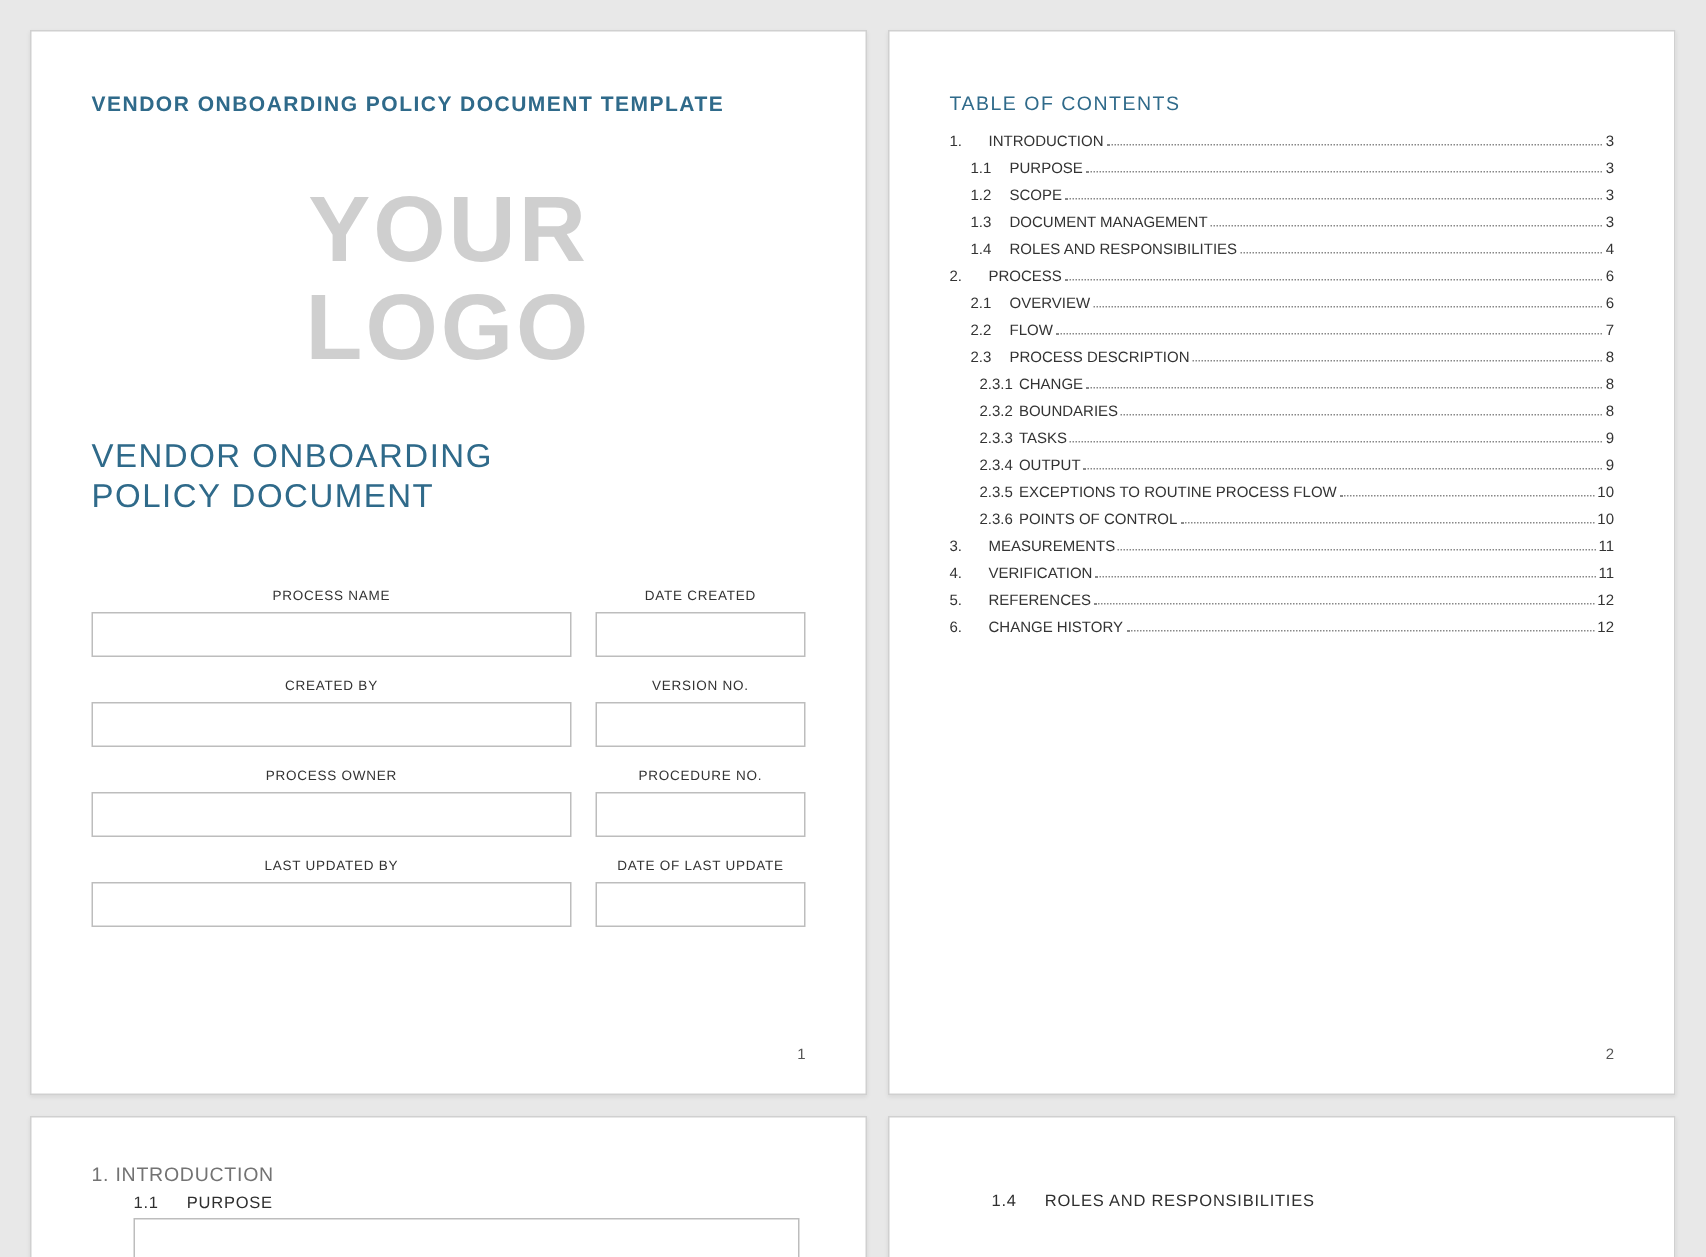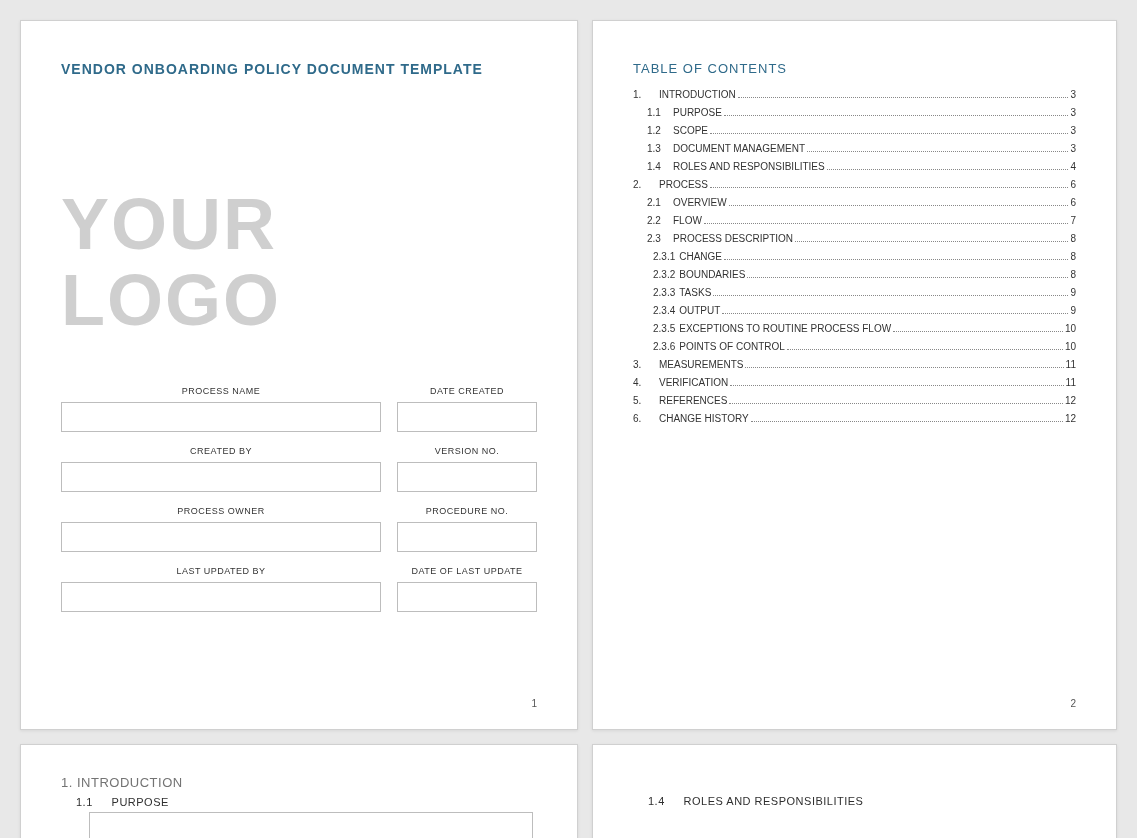--- a/index.html
+++ b/index.html
@@ -30,30 +30,31 @@
     bottom: 20px;
     font-size: 10px;
     color: #555;
   }
   
   .doc-template-title {
     color: #2f6a8a;
     font-size: 14px;
     font-weight: 700;
     letter-spacing: 1px;
-    margin-bottom: 110px;
+    margin-bottom: 44px;
   }
   .logo-placeholder {
     color: #cfcfcf;
-    font-size: 72px;
+    font-size: 62px;
     font-weight: 900;
     line-height: 1.05;
     letter-spacing: 2px;
     margin-bottom: 40px;
     font-family: Arial, sans-serif;
+    text-align: center;
   }
   .doc-subtitle {
     color: #2f6a8a;
     font-size: 22px;
     font-weight: 400;
     letter-spacing: 1px;
     line-height: 1.2;
     margin-bottom: 40px;
   }
   .form-grid {
@@ -111,21 +112,21 @@
   .section-heading-1 {
     font-size: 13px;
     letter-spacing: 0.5px;
     color: #737373;
     margin-bottom: 6px;
   }
   .section-heading-2 {
     font-size: 11px;
     letter-spacing: 0.5px;
     color: #2f2f2f;
-    margin-left: 15px;
+    margin-left: 28px;
     margin-bottom: 4px;
   }
   .section-num-2 { display:inline-block; min-width:32px; }
   .content-box {
     border: 1px solid #bdbdbd;
     height: 30px;
     margin-left: 28px;
     margin-right: 4px;
   }
   .page.partial { padding-top: 30px; }
@@ -136,20 +137,24 @@
 <div class="pages-grid">
 
   <div class="page">
     <div class="doc-template-title">VENDOR ONBOARDING POLICY DOCUMENT TEMPLATE</div>
 
     <div class="logo-placeholder">
       <div>YOUR</div>
       <div>LOGO</div>
     </div>
 
+    <div class="doc-subtitle">
+      <div>VENDOR ONBOARDING</div>
+      <div>POLICY DOCUMENT</div>
+    </div>
 
     <div class="form-grid">
       <div class="field-label">PROCESS NAME</div>
       <div class="field-label">DATE CREATED</div>
       <div class="field-box"></div>
       <div class="field-box"></div>
 
       <div class="field-label">CREATED BY</div>
       <div class="field-label">VERSION NO.</div>
       <div class="field-box"></div>

